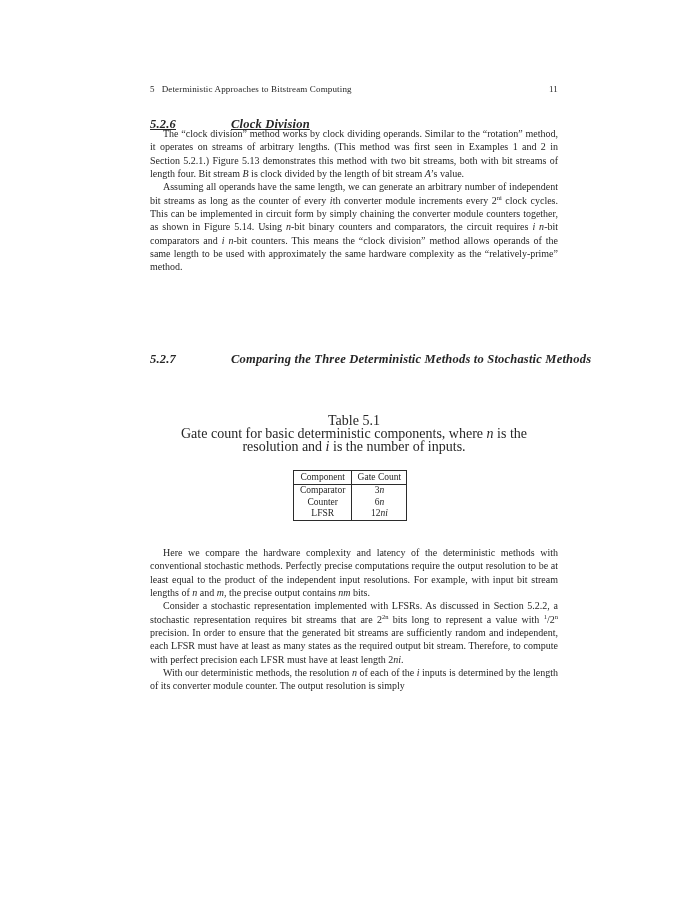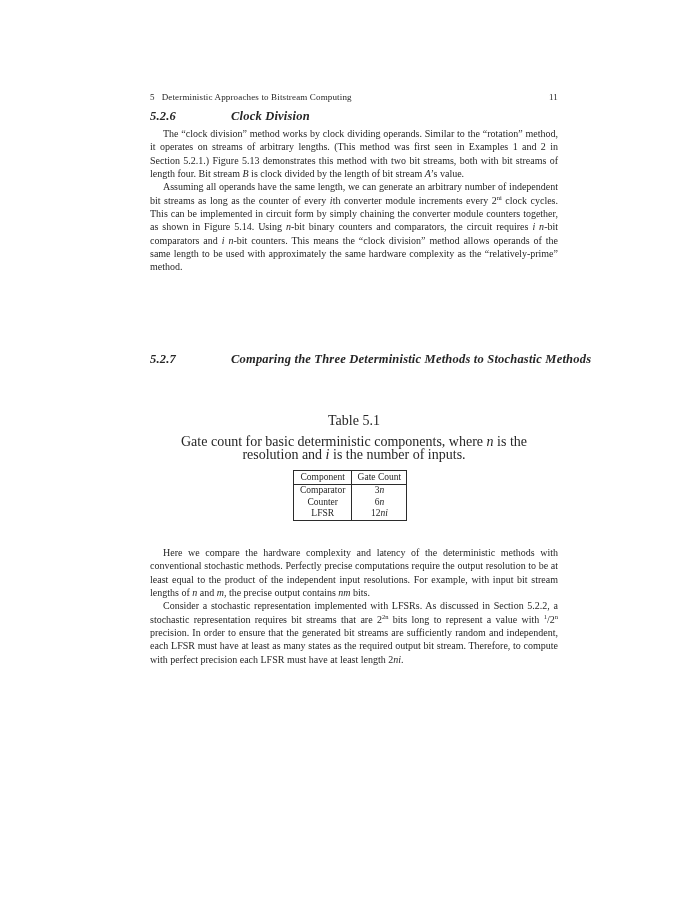--- a/index.html
+++ b/index.html
@@ -19,34 +19,33 @@
   .running-head {
     position: absolute;
     left: 150px;
     top: 84px;
     width: 408px;
     display: flex;
     justify-content: space-between;
     font-size: 9px;
     line-height: 11px;
     letter-spacing: 0.15px;
-    margin-top: 8px;
   }
   .rh-left .chapnum { margin-right: 7px; }
   .sec-heading {
     position: absolute;
     left: 150px;
     display: flex;
     font-weight: bold;
     font-style: italic;
     font-size: 12.5px;
     line-height: 18.5px;
     letter-spacing: 0.2px;
   }
-  #h526 { top: 107px; }
+  #h526 { top: 115px; text-decoration: underline; }
   #h527 { top: 350px; }
   .sec-num { flex: 0 0 37px; }
   .sec-title { width: 371px; margin-left: 44px; }
   .body-block {
     position: absolute;
     left: 150px;
     width: 408px;
     font-size: 10px;
     line-height: 13.35px;
     text-align: justify;
@@ -63,21 +62,21 @@
     position: absolute;
     left: 150px;
     top: 414px;
     width: 408px;
     text-align: center;
     font-size: 14px;
     line-height: 13.2px;
   }
   .caption-text {
     max-width: 386px;
-    margin: 8px auto;
+    margin: 0 auto;
   }
   table.gate-table {
     position: absolute;
     left: 293px;
     top: 470px;
     border-collapse: collapse;
     font-size: 9.5px;
     color: #262626;
   }
   table.gate-table, table.gate-table th, table.gate-table td {
@@ -155,15 +154,16 @@
       <tr>
         <td class="col1">LFSR</td>
         <td class="col2"><span>12</span><i>ni</i></td>
       </tr>
     </tbody>
   </table>
 
   <div class="body-block" id="block2">
     <p><span>Here we compare the hardware complexity and latency of the deterministic methods with conventional stochastic methods. Perfectly precise computations require the output resolution to be at least equal to the product of the independent input resolutions. For example, with input bit stream lengths of </span><i>n</i><span> and </span><i>m</i><span>, the precise output contains </span><i>nm</i><span> bits.</span></p>
     <p><span>Consider a stochastic representation implemented with LFSRs. As discussed in Section 5.2.2, a stochastic representation requires bit streams that are 2</span><sup>2n</sup><span> bits long to represent a value with </span><sup>1</sup><span>/2</span><sup>n</sup><span> precision. In order to ensure that the generated bit streams are sufficiently random and independent, each LFSR must have at least as many states as the required output bit stream. Therefore, to compute with perfect precision each LFSR must have at least length 2</span><i>ni</i><span>.</span></p>
+    <p><span>With our deterministic methods, the resolution </span><i>n</i><span> of each of the </span><i>i</i><span> inputs is determined by the length of its converter module counter. The output resolution is simply</span></p>
   </div>
 
 </div>
 
 </body></html>

